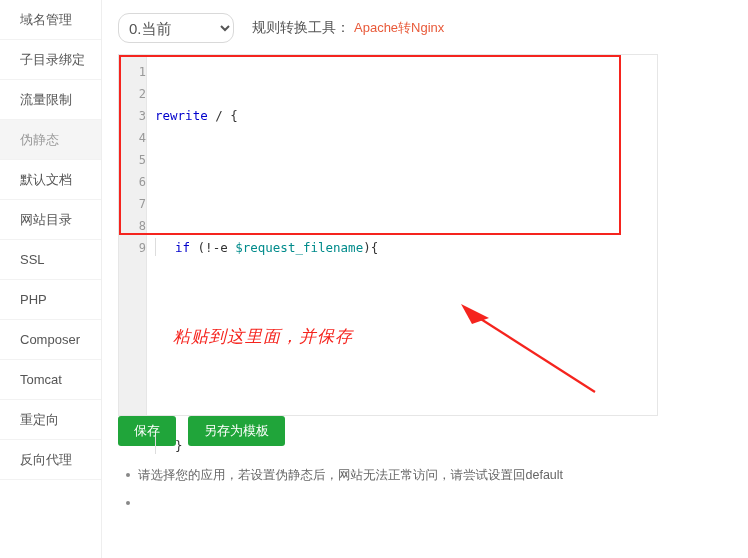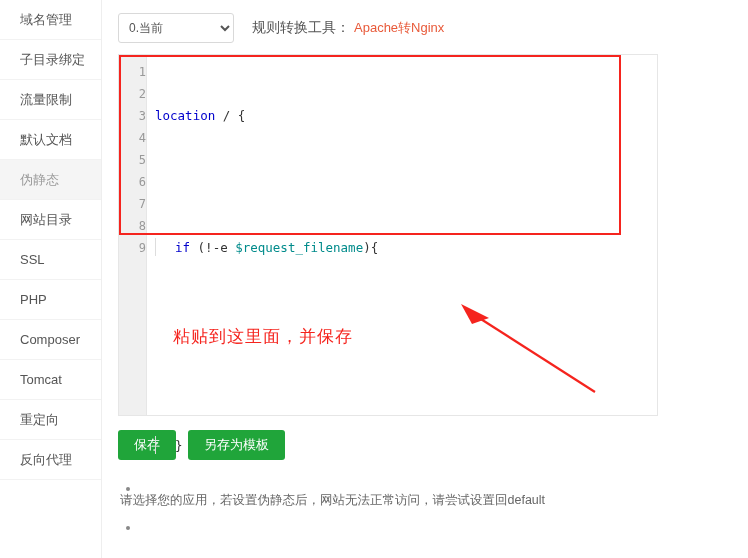--- a/index.html
+++ b/index.html
@@ -50,24 +50,24 @@
 
   .toprow {
     display: flex;
     align-items: center;
     height: 32px;
     margin-bottom: 10px;
   }
   select.ruleset {
     width: 116px;
     height: 30px;
-    font-size: 12px;
+    font-size: 15px;
     color: #555;
     border: 1px solid #d9d9d9;
-    border-radius: 3px;
+    border-radius: 11px;
     background: #fff;
     padding-left: 6px;
   }
   .tool-label {
     font-size: 14px;
     color: #555555;
     margin-left: 18px;
     font-family: Liberation Mono, monospace;
   }
   .tool-link {
@@ -135,33 +135,33 @@
   
   .note {
     position: absolute;
     left: 173px;
     top: 325px;
     font-size: 17px;
     color: #f5241e;
     font-family: "Liberation Sans", sans-serif;
     letter-spacing: 1px;
     z-index: 7;
+    font-style: italic;
   }
   .arrow-svg {
     position: absolute;
     left: 455px;
     top: 300px;
     z-index: 7;
     pointer-events: none;
   }
 
   
   .btnrow {
     display: flex;
-    margin-top: 14px;
   }
   .btn {
     height: 30px;
     padding: 0 16px;
     line-height: 30px;
     font-size: 13px;
     color: #ffffff;
     background: #20a53a;
     border: none;
     border-radius: 3px;
@@ -174,41 +174,40 @@
     margin-top: 20px;
     padding-left: 2px;
   }
   .tip {
     display: flex;
     align-items: flex-start;
     font-size: 12.5px;
     color: #666666;
     margin-bottom: 10px;
     line-height: 18px;
-    flex-direction: column;
   }
   .dot {
     width: 4px; height: 4px;
     border-radius: 50%;
     background: #888888;
     margin: 7px 8px 0 6px;
     flex: 0 0 auto;
   }
 </style>
 </head>
 <body>
 
 <div id="app">
 
   <div class="sidebar">
     <div class="side-item">域名管理</div>
     <div class="side-item">子目录绑定</div>
     <div class="side-item">流量限制</div>
+    <div class="side-item active">伪静态</div>
     <div class="side-item">默认文档</div>
-    <div class="side-item active">伪静态</div>
     <div class="side-item">网站目录</div>
     <div class="side-item">SSL</div>
     <div class="side-item">PHP</div>
     <div class="side-item">Composer</div>
     <div class="side-item">Tomcat</div>
     <div class="side-item">重定向</div>
     <div class="side-item">反向代理</div>
   </div>
 
   <div class="main">
@@ -228,21 +227,21 @@
           <div>2</div>
           <div>3</div>
           <div>4</div>
           <div>5</div>
           <div>6</div>
           <div>7</div>
           <div>8</div>
           <div>9</div>
         </div>
         <div class="code-lines">
-          <div class="ln"><span class="kw">location</span><span class="plain"> / {</span></div>
+          <div class="ln"><span class="kw">rewrite</span><span class="plain"> / {</span></div>
           <div class="ln"></div>
           <div class="ln"><span class="guide"></span><span class="kw">if</span><span class="plain"> (!-e </span><span class="var">$request_filename</span><span class="plain">){</span></div>
           <div class="ln"></div>
           <div class="ln"></div>
           <div class="ln"><span class="guide"></span><span class="plain">}</span></div>
           
           
         </div>
       </div>
       <div class="editor-highlight"></div>

